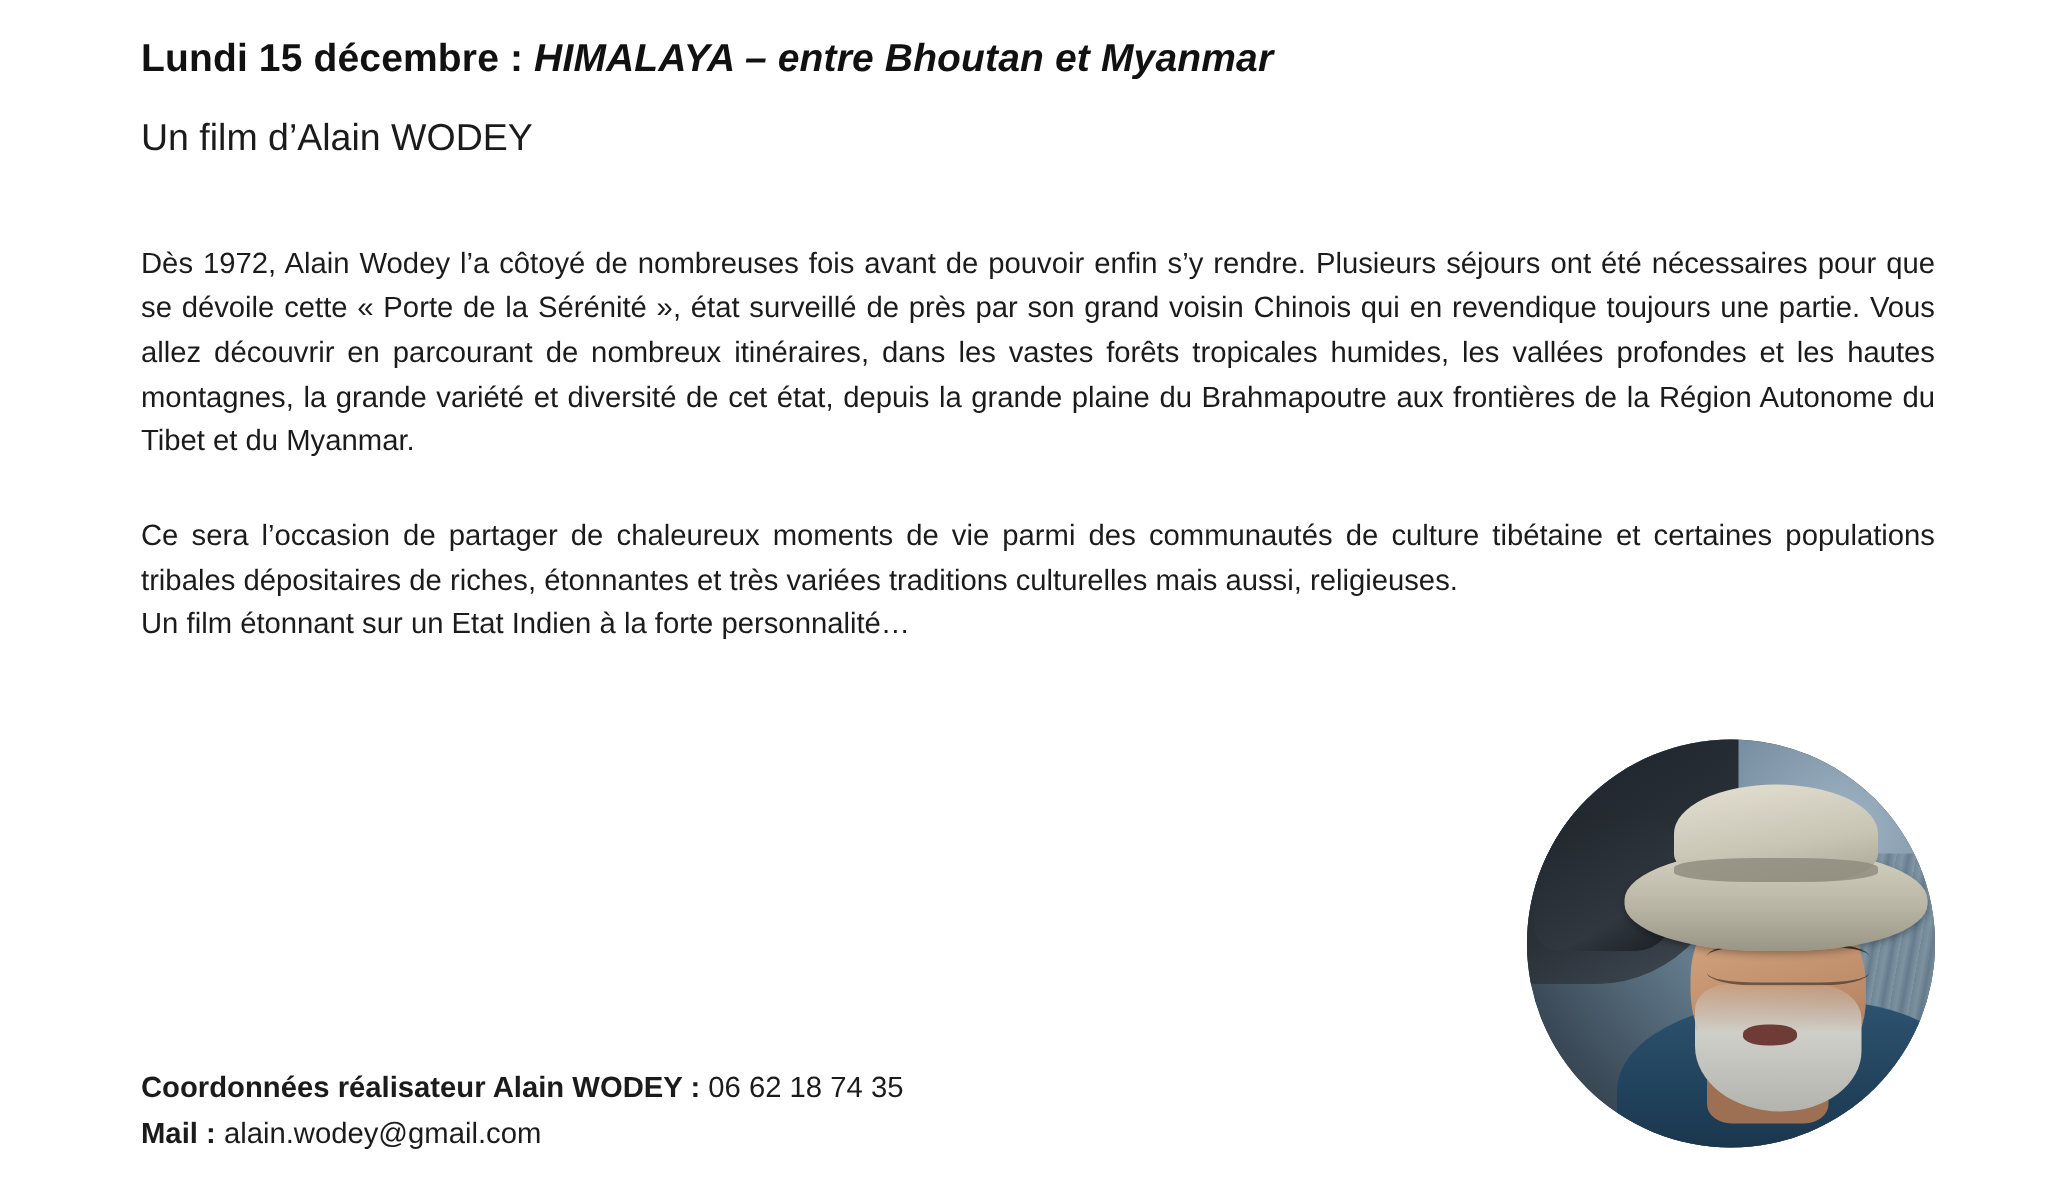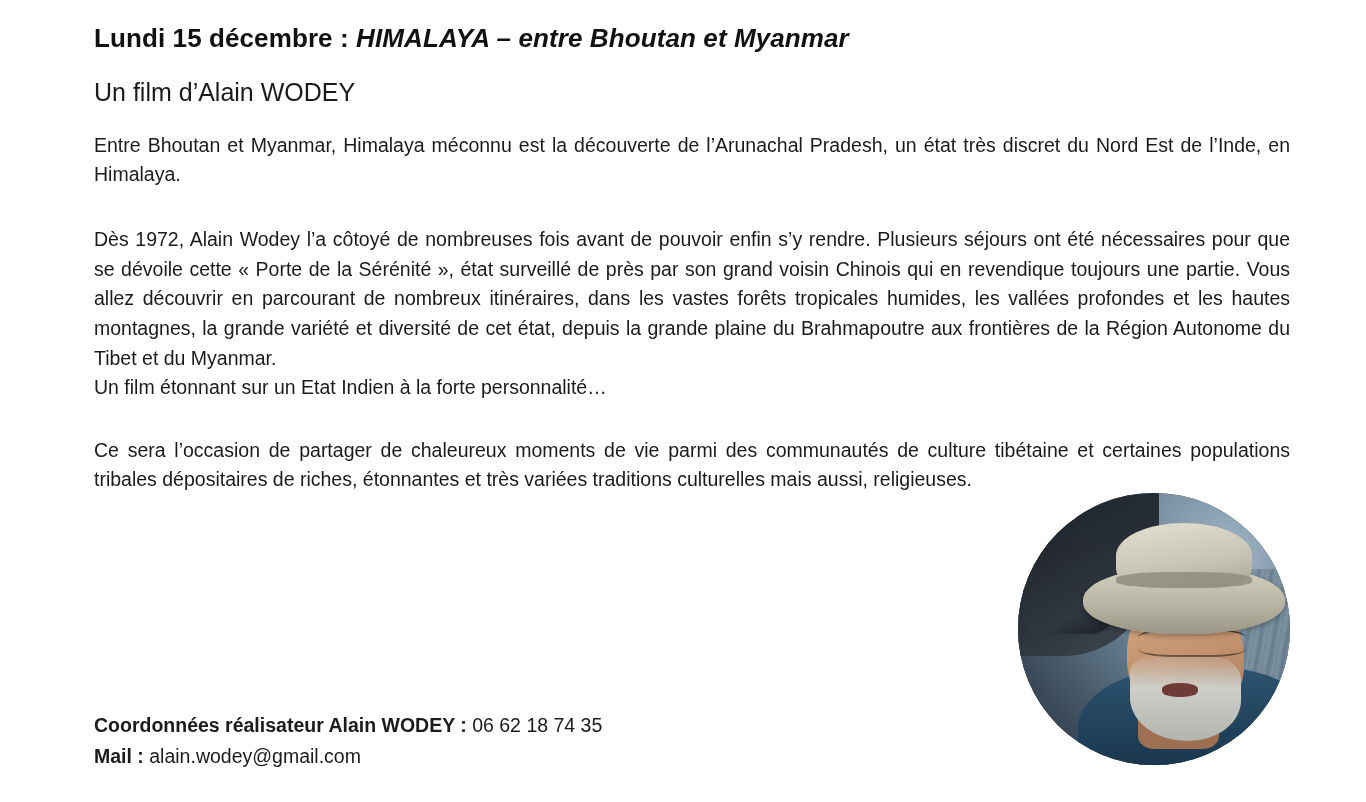--- a/index.html
+++ b/index.html
@@ -48,21 +48,21 @@
 
   .body-block {
     font-size: 19.5px;
     line-height: 1.52;
     text-align: justify;
     text-justify: inter-word;
     color: #1b1b1b;
     max-width: 1196px;
   }
   .body-block.gap-1 { margin-top: 19px; }
-  .body-block.gap-2 { margin-top: 35px; }
+  .body-block.gap-2 { margin-top: 50px; }
   .body-block.gap-3 { margin-top: 33px; }
 
   .nowrap-line {
     text-align: left;
     margin-top: 0;
   }
 
   .contact {
     position: absolute;
     left: 94px;
@@ -204,27 +204,26 @@
 </style>
 </head>
 <body>
 
 <div class="page">
 
   <div class="title-line"><span>Lundi 15 décembre : </span><span class="em">HIMALAYA – entre Bhoutan et Myanmar</span></div>
 
   <div class="subtitle">Un film d’Alain WODEY</div>
 
-  <div class="body-block gap-1">Entre Bhoutan et Myanmar, Himalaya méconnu est la découverte de l’Arunachal Pradesh, un état très discret du Nord Est de l’Inde, en Himalaya.</div>
 
   <div class="body-block gap-2">Dès 1972, Alain Wodey l’a côtoyé de nombreuses fois avant de pouvoir enfin s’y rendre. Plusieurs séjours ont été nécessaires pour que se dévoile cette « Porte de la Sérénité », état surveillé de près par son grand voisin Chinois qui en revendique toujours une partie. Vous allez découvrir en parcourant de nombreux itinéraires, dans les vastes forêts tropicales humides, les vallées profondes et les hautes montagnes, la grande variété et diversité de cet état, depuis la grande plaine du Brahmapoutre aux frontières de la Région Autonome du Tibet et du Myanmar.</div>
 
+  <div class="body-block gap-3">Ce sera l’occasion de partager de chaleureux moments de vie parmi des communautés de culture tibétaine et certaines populations tribales dépositaires de riches, étonnantes et très variées traditions culturelles mais aussi, religieuses.</div>
+
   <div class="body-block nowrap-line">Un film étonnant sur un Etat Indien à la forte personnalité…</div>
-
-  <div class="body-block gap-3">Ce sera l’occasion de partager de chaleureux moments de vie parmi des communautés de culture tibétaine et certaines populations tribales dépositaires de riches, étonnantes et très variées traditions culturelles mais aussi, religieuses.</div>
 
   <div class="contact">
     <div><b>Coordonnées réalisateur Alain WODEY :</b><span> 06 62 18 74 35</span></div>
     <div><b>Mail :</b><span> alain.wodey@gmail.com</span></div>
   </div>
 
   <div class="portrait">
     <div class="sky"></div>
     <div class="water"></div>
     <div class="rock-left"></div>

